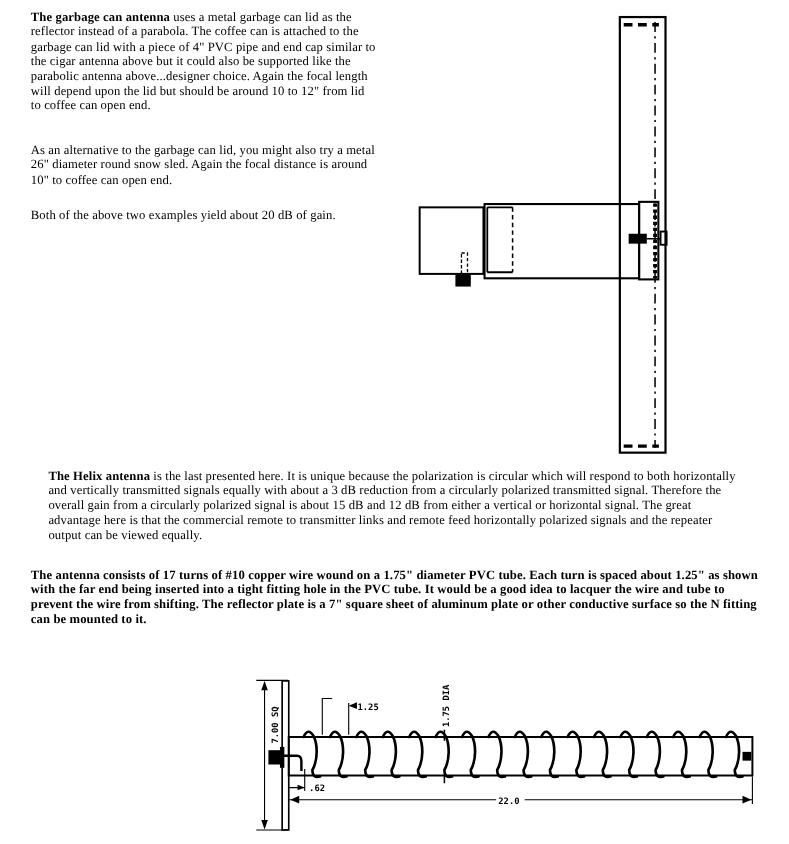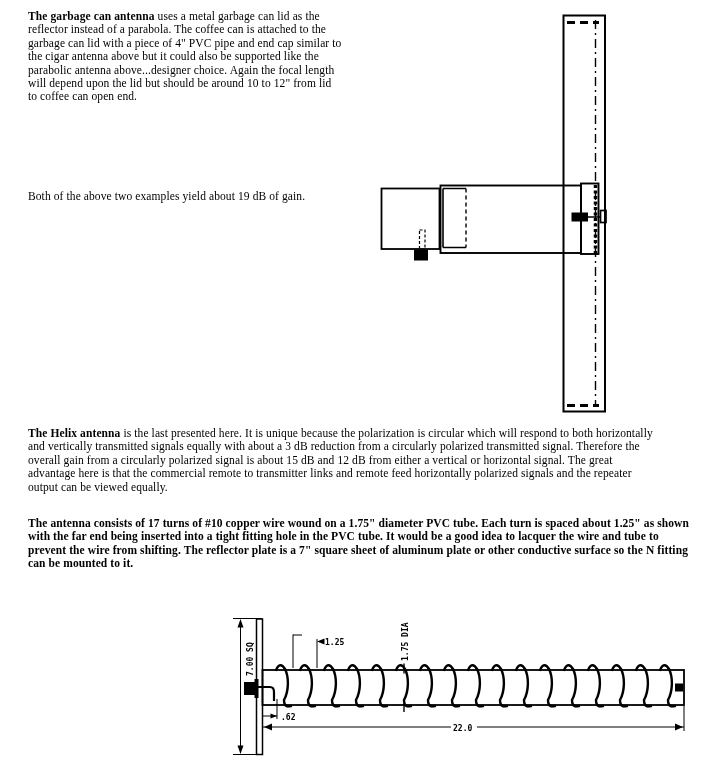--- a/index.html
+++ b/index.html
@@ -23,22 +23,25 @@
 <div class="page">
 
   <p class="body-text" style="left:28px;top:10px;"><span class="lead">The garbage can antenna</span><span> uses a metal garbage can lid as the
 reflector instead of a parabola. The coffee can is attached to the
 garbage can lid with a piece of 4" PVC pipe and end cap similar to
 the cigar antenna above but it could also be supported like the
 parabolic antenna above...designer choice. Again the focal length
 will depend upon the lid but should be around 10 to 12" from lid
 to coffee can open end.</span></p>
 
+  <p class="body-text" style="left:28px;top:131px;"><span>As an alternative to the garbage can lid, you might also try a metal
+26" diameter round snow sled. Again the focal distance is around
+10" to coffee can open end.</span></p>
 
-  <p class="body-text" style="left:28px;top:190px;"><span>Both of the above two examples yield about 19 dB of gain.</span></p>
+  <p class="body-text" style="left:28px;top:190px;"><span>Both of the above two examples yield about 20 dB of gain.</span></p>
 
   <svg style="left:375px;top:8px;" width="237" height="412" viewBox="375 8 237 412">
 
     <rect class="ln" x="563.5" y="15.5" width="41.5" height="396" stroke-width="2" fill="#ffffff"></rect>
     <line class="ln" x1="595.5" y1="20" x2="595.5" y2="407" stroke-width="1.4" stroke-dasharray="9 4 2 4"></line>
     <line class="ln" x1="567" y1="22.5" x2="599" y2="22.5" stroke-width="3" stroke-dasharray="8 5"></line>
     <line class="ln" x1="567" y1="405.5" x2="599" y2="405.5" stroke-width="3" stroke-dasharray="8 5"></line>
 
     <rect class="ln" x="381.5" y="188.5" width="58" height="60.5" stroke-width="1.8" fill="#ffffff"></rect>
 
@@ -52,21 +55,21 @@
     <line class="ln" x1="466" y1="188.5" x2="466" y2="247.5" stroke-width="1.4" stroke-dasharray="4 3"></line>
 
     <rect class="ln" x="581" y="183.5" width="17.5" height="70.5" stroke-width="1.9"></rect>
     <line class="ln" x1="595.5" y1="185" x2="595.5" y2="253" stroke-width="3.5" stroke-dasharray="3 2.5"></line>
 
     <rect x="571.5" y="212.5" width="16.5" height="9" fill="#000"></rect>
     <line class="ln" x1="588" y1="217" x2="600" y2="217" stroke-width="1.5"></line>
     <rect class="ln" x="600.5" y="210.5" width="5.5" height="12" stroke-width="1.7" fill="#ffffff"></rect>
   </svg>
 
-  <p class="body-text" style="left:28px;top:427px;"><span class="lead">The Helix antenna</span><span> is the last presented here. It is unique because the polarization is circular which will respond to both horizontally
+  <p class="body-text" style="left:44px;top:427px;"><span class="lead">The Helix antenna</span><span> is the last presented here. It is unique because the polarization is circular which will respond to both horizontally
 and vertically transmitted signals equally with about a 3 dB reduction from a circularly polarized transmitted signal. Therefore the
 overall gain from a circularly polarized signal is about 15 dB and 12 dB from either a vertical or horizontal signal. The great
 advantage here is that the commercial remote to transmitter links and remote feed horizontally polarized signals and the repeater
 output can be viewed equally.</span></p>
 
   <p class="body-text" style="left:28px;top:517px;font-weight:bold;"><span>The antenna consists of 17 turns of #10 copper wire wound on a 1.75" diameter PVC tube. Each turn is spaced about 1.25" as shown
 with the far end being inserted into a tight fitting hole in the PVC tube. It would be a good idea to lacquer the wire and tube to
 prevent the wire from shifting. The reflector plate is a 7" square sheet of aluminum plate or other conductive surface so the N fitting
 can be mounted to it.</span></p>
 

